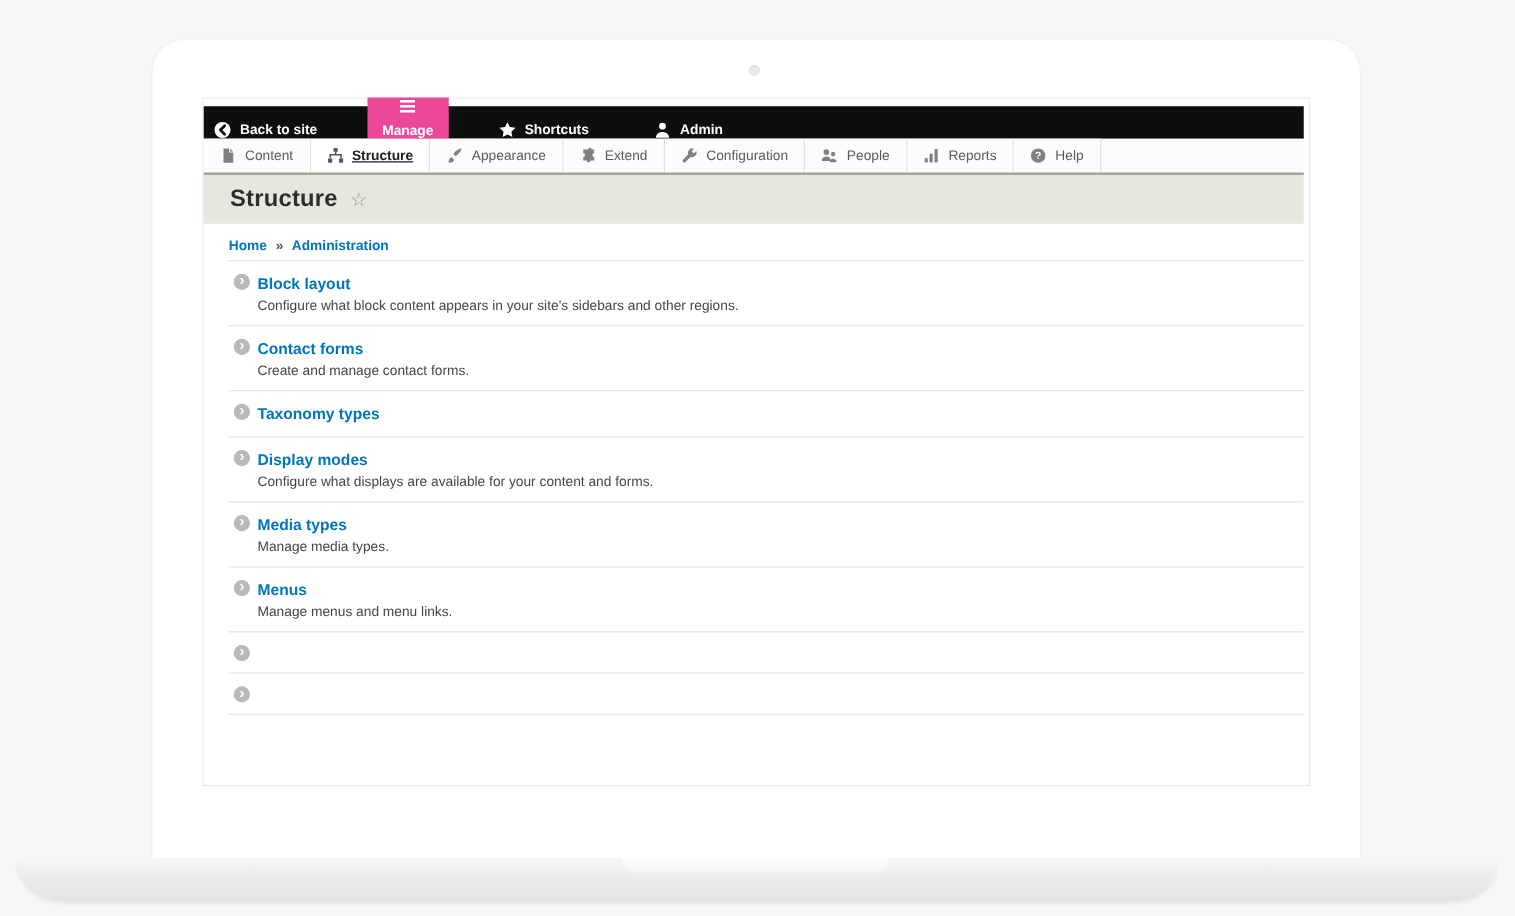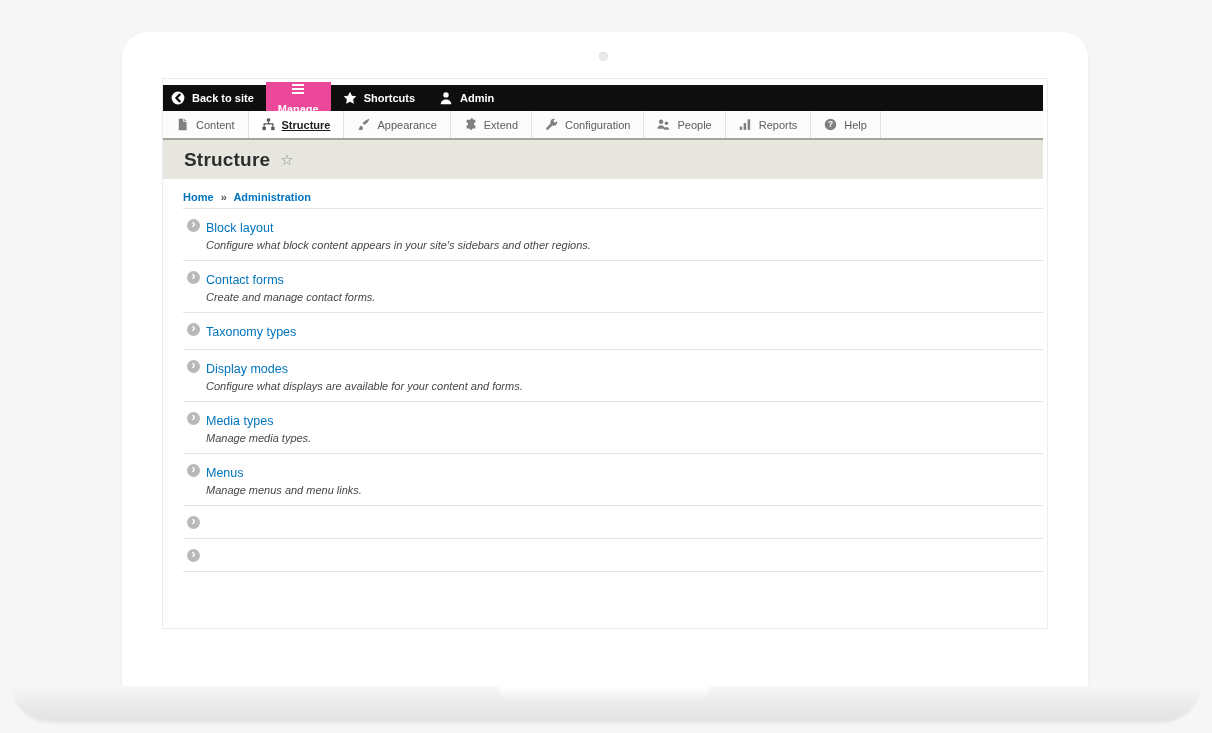--- a/index.html
+++ b/index.html
@@ -35,21 +35,21 @@
 
   
   .screen {
     position:absolute; left:40px; top:46px; width:886px; height:551px;
     background:#fff; border:1px solid #ececec;
   }
 
   
   .admin-toolbar {
     position:absolute; left:0; right:4px; top:6px; height:26px;
-    background:#0e0e0e; display:flex; align-items:center;
+    background:#0e0e0e; display:flex; align-items:flex-end;gap:28px;
   }
   .toolbar-item {
     display:flex; align-items:center; gap:7px; padding:0 12px;
     color:#fff; font-size:11px; font-weight:bold; cursor:pointer; white-space:nowrap;
   }
   .toolbar-item:first-child { padding-left:8px; }
   .toolbar-item.active { background:#ec4899;flex-direction:column; }
   .toolbar-item svg { display:block; }
 
   
@@ -91,24 +91,24 @@
   .list-item {
     display:flex; align-items:flex-start;
     padding:9px 0 9px 0; border-bottom:1px solid #e4e4e4;
   }
   .bullet {
     flex:0 0 13px; width:13px; height:13px; margin:1px 6px 0 4px;
     border-radius:50%; background:#b9b9b9; color:#fff;
     font-size:12px; line-height:11px; text-align:center; font-weight:bold;
   }
   .item-title {
-    display:inline-block; font-size:12.5px; font-weight:normal; line-height:14px;
+    display:inline-block; font-size:12.5px; font-weight:bold; line-height:14px;
     color:#0074bd; text-decoration:none; cursor:pointer;
   }
-  .item-desc { margin-top:3px; font-size:11px; line-height:12px; color:#464646;font-style:italic; }
+  .item-desc { margin-top:3px; font-size:11px; line-height:12px; color:#464646; }
 </style>
 </head>
 <body>
 
 <div class="laptop-body">
   <div class="camera-dot"></div>
 
   <div class="screen">
 
     <div class="admin-toolbar">

